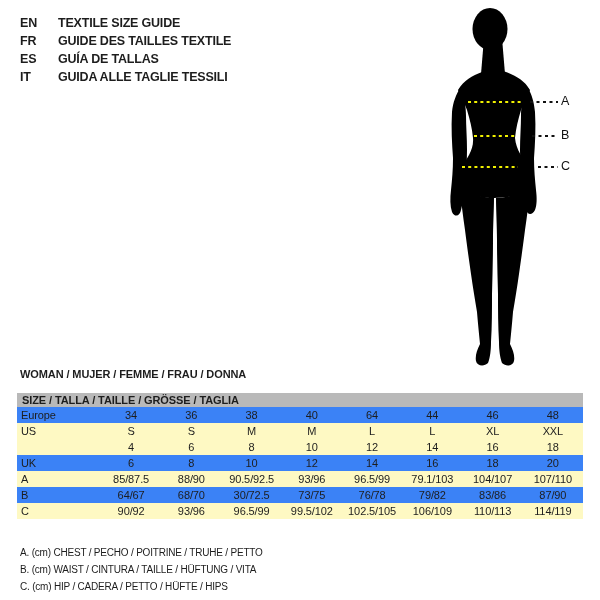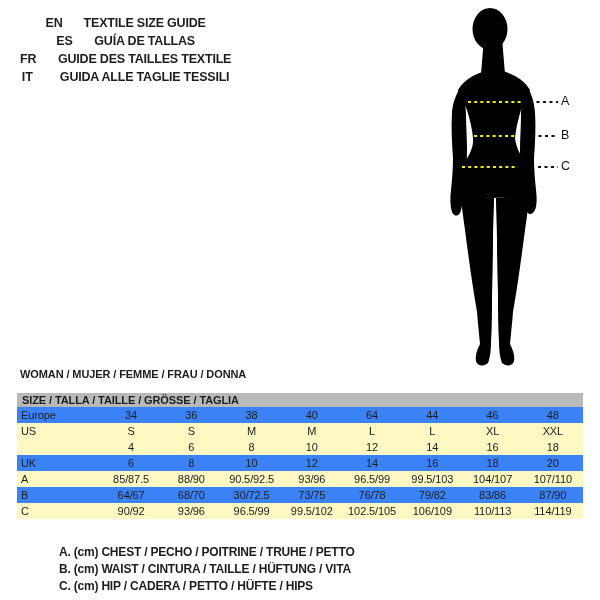--- a/index.html
+++ b/index.html
@@ -2,57 +2,57 @@
 <html><head>
 <meta charset="utf-8">
 <style>
   html,body{margin:0;padding:0;background:#fff;}
   .canvas{
     position:relative;width:600px;height:600px;background:#ffffff;overflow:hidden;
     font-family:"Liberation Sans", sans-serif;color:#1d1d1d;
   }
   
   .lang-list{position:absolute;left:20px;top:14px;}
-  .lang-row{display:flex;line-height:18px;font-size:12.5px;font-weight:bold;letter-spacing:-0.2px;justify-content:center;}
+  .lang-row{display:flex;line-height:18px;font-size:12.5px;font-weight:bold;letter-spacing:-0.2px;}
   .lang-code{width:38px;flex:0 0 38px;}
   
   .figure{position:absolute;left:420px;top:0;width:180px;height:395px;}
   .figure svg{position:absolute;left:0;top:0;}
   .marker-label{position:absolute;left:141px;font-size:12.5px;font-weight:400;color:#111;}
   .marker-a{top:94px;} .marker-b{top:128px;} .marker-c{top:159px;}
   
   .section-title{position:absolute;left:20px;top:368px;font-size:11px;font-weight:bold;letter-spacing:-0.1px;}
   
   .size-table{position:absolute;left:17px;top:393px;width:566px;font-size:11px;letter-spacing:-0.1px;}
   .thead{height:14px;line-height:14px;background:#b9b9b9;font-weight:bold;padding-left:5px;}
   .trow{display:flex;height:16px;line-height:16px;background:#3b82f6;}
   .trow.shaded{background:#fef9c3;}
   .tlabel{flex:0 0 80px;width:80px;padding-left:4px;text-align:left;}
   .tcell{flex:1 1 0;text-align:center;}
   
   .legend{position:absolute;left:20px;top:544px;}
-  .legend-line{line-height:17px;font-size:12px;font-weight:bold;letter-spacing:-0.2px;margin-left:39px;}
+  .legend-line{line-height:17px;font-size:10px;font-weight:normal;letter-spacing:-0.2px;}
 </style>
 </head>
 <body>
 
 <div class="canvas">
 
   <div class="lang-list">
     <div class="lang-row">
       <span class="lang-code">EN</span>
       <span class="lang-label">TEXTILE SIZE GUIDE</span>
     </div>
     <div class="lang-row">
+      <span class="lang-code">FR</span>
+      <span class="lang-label">GUIDE DES TAILLES TEXTILE</span>
+    </div>
+    <div class="lang-row">
       <span class="lang-code">ES</span>
       <span class="lang-label">GUÍA DE TALLAS</span>
-    </div>
-    <div class="lang-row">
-      <span class="lang-code">FR</span>
-      <span class="lang-label">GUIDE DES TAILLES TEXTILE</span>
     </div>
     <div class="lang-row">
       <span class="lang-code">IT</span>
       <span class="lang-label">GUIDA ALLE TAGLIE TESSILI</span>
     </div>
   </div>
 
   <div class="figure">
     <svg width="180" height="395" viewBox="0 0 180 395" aria-hidden="true">
       <g fill="#000000" stroke="none">
@@ -191,21 +191,21 @@
           <div class="tcell">18</div>
           <div class="tcell">20</div>
         </div>
         <div class="trow shaded">
           <div class="tlabel">A</div>
           <div class="tcell">85/87.5</div>
           <div class="tcell">88/90</div>
           <div class="tcell">90.5/92.5</div>
           <div class="tcell">93/96</div>
           <div class="tcell">96.5/99</div>
-          <div class="tcell">99.5/103</div>
+          <div class="tcell">79.1/103</div>
           <div class="tcell">104/107</div>
           <div class="tcell">107/110</div>
         </div>
         <div class="trow">
           <div class="tlabel">B</div>
           <div class="tcell">64/67</div>
           <div class="tcell">68/70</div>
           <div class="tcell">30/72.5</div>
           <div class="tcell">73/75</div>
           <div class="tcell">76/78</div>

